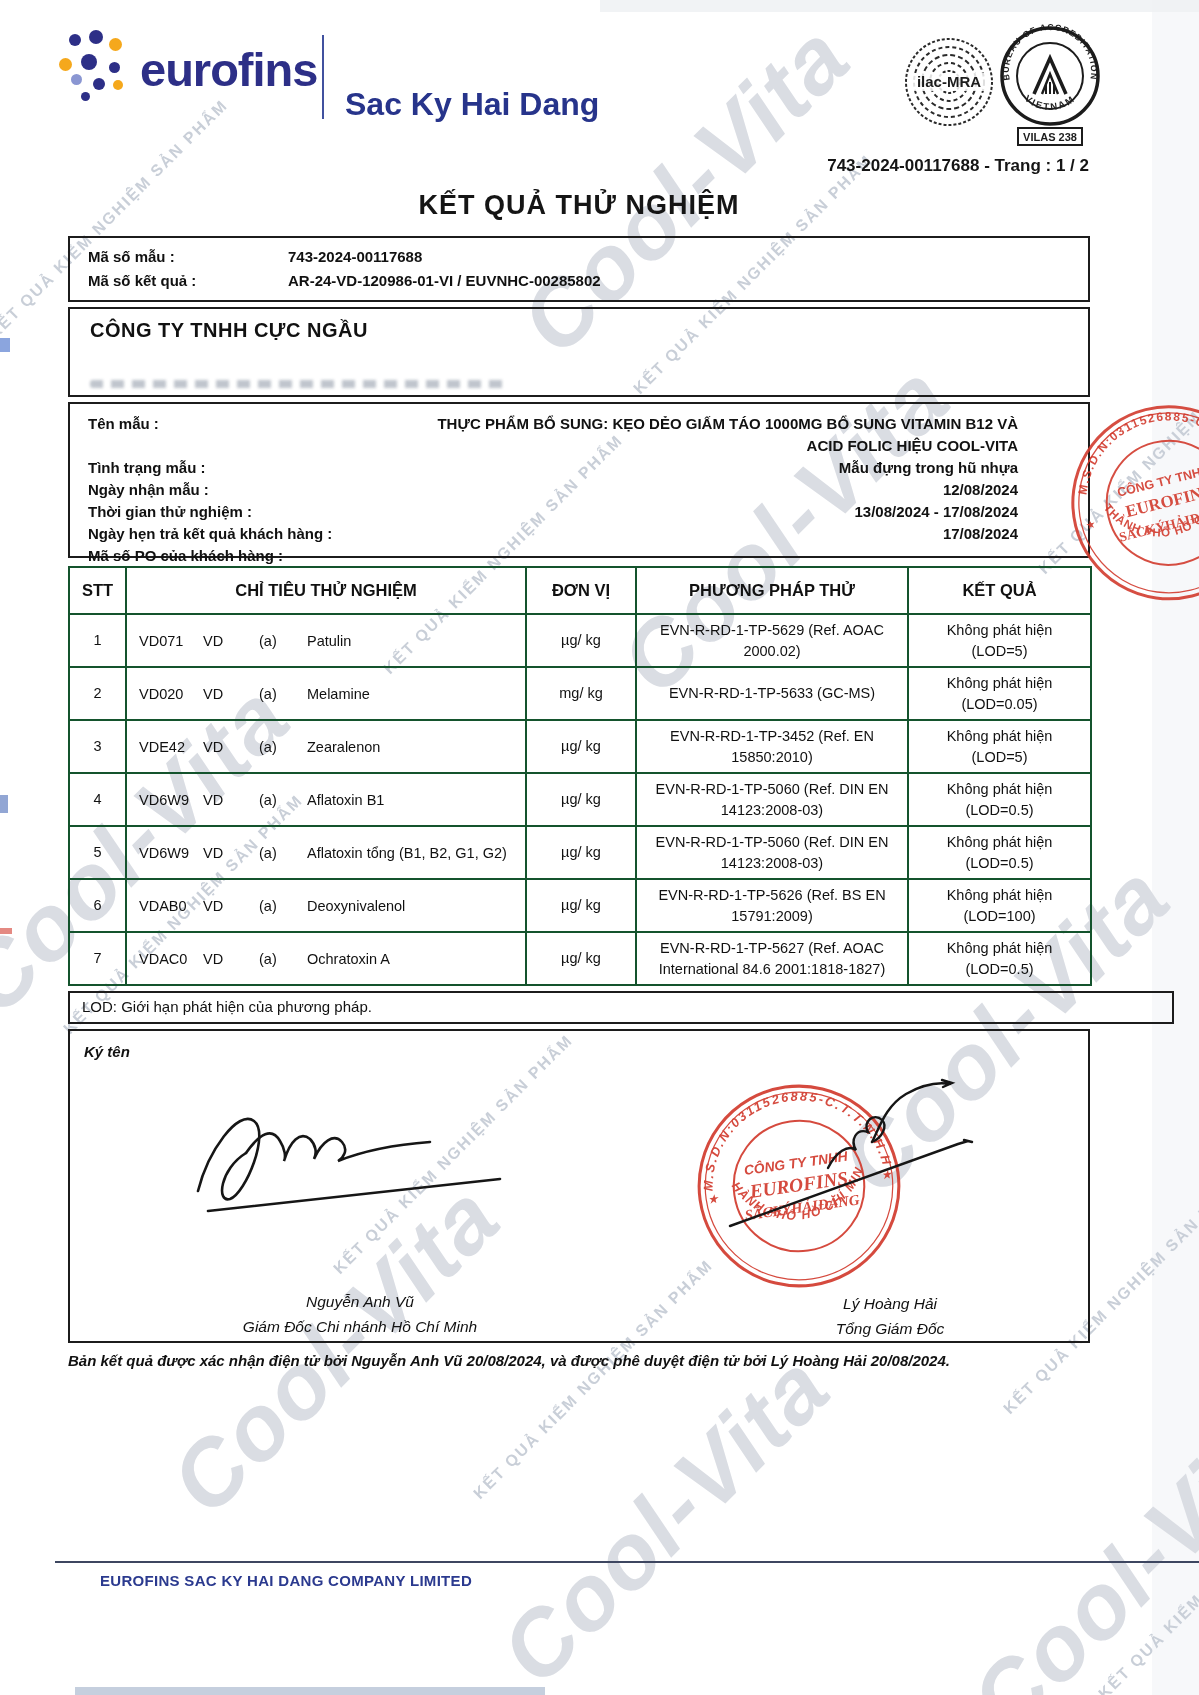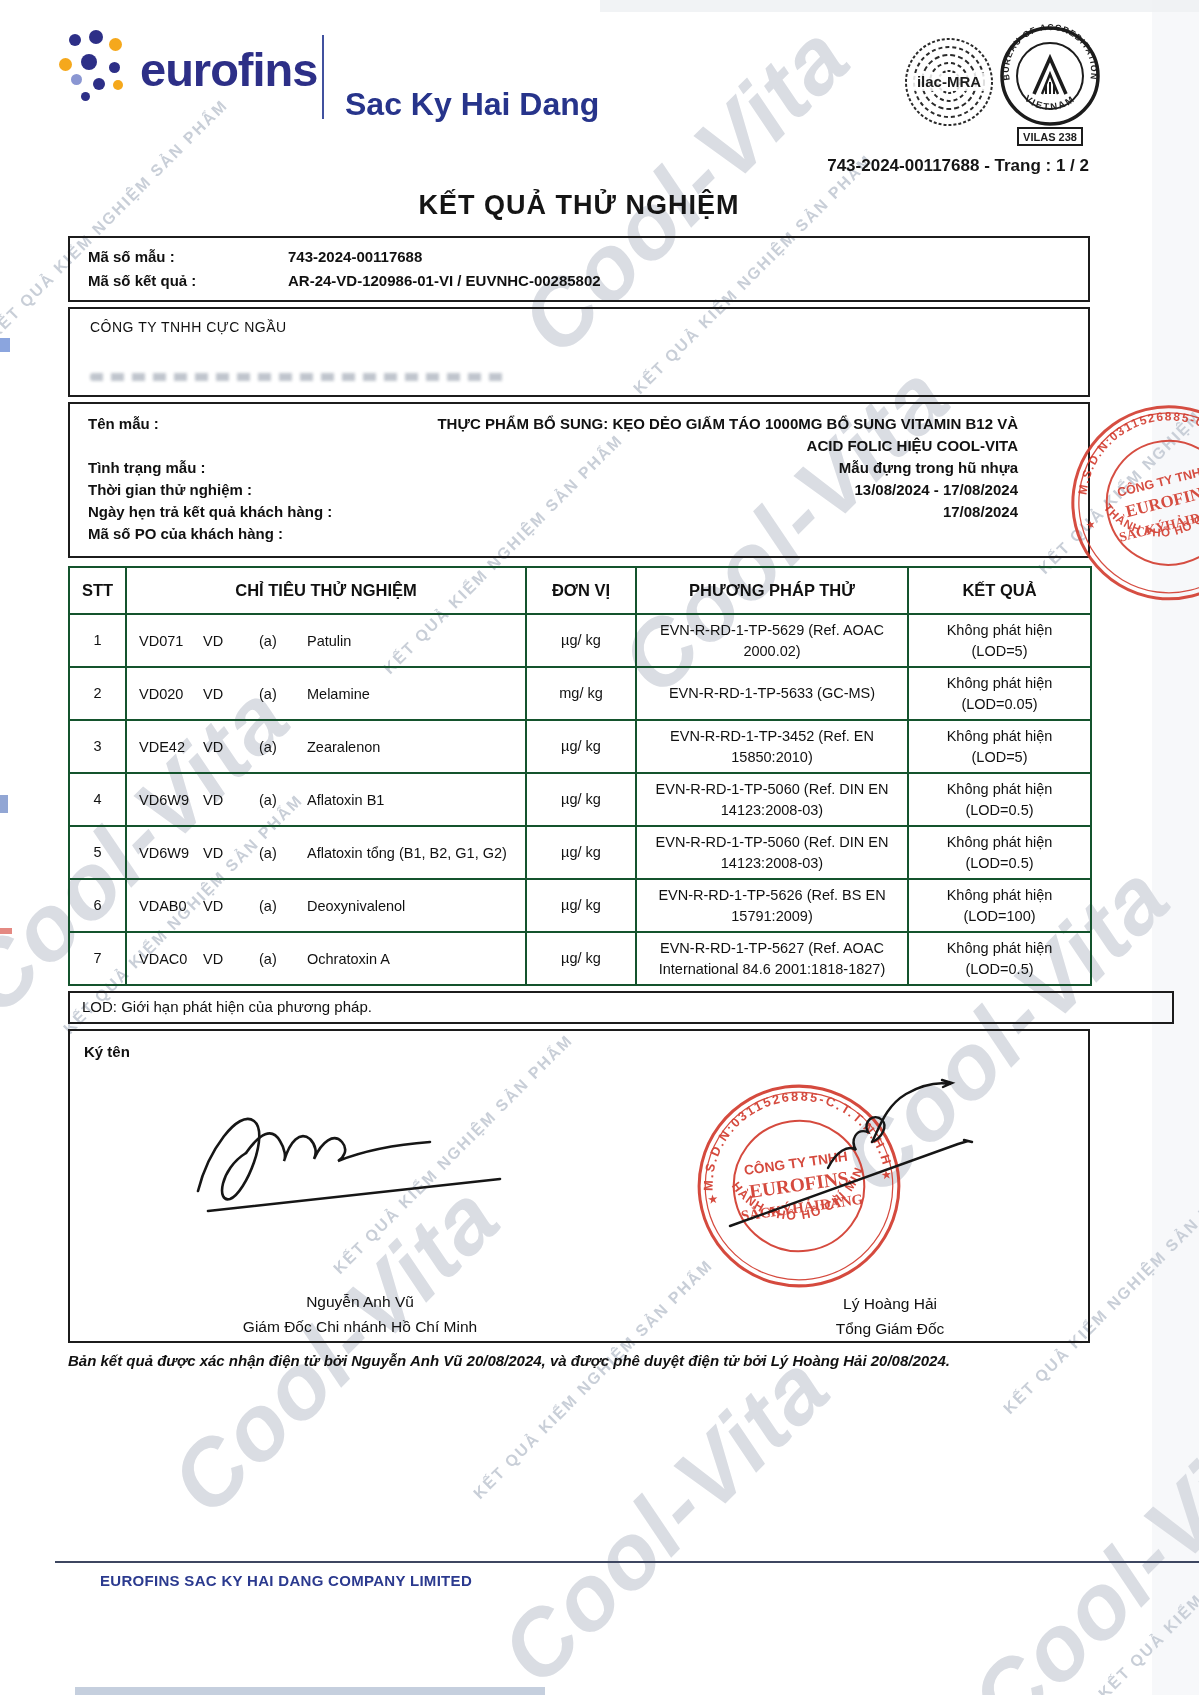--- a/index.html
+++ b/index.html
@@ -18,21 +18,21 @@
   .docnum{font-size:17px;font-weight:bold;color:#151515;}
   .title{font-size:27px;font-weight:bold;letter-spacing:1px;color:#151515;}
   
   .box{position:absolute;left:68px;width:1022px;border:2px solid #1c1c1c;box-sizing:border-box;background:transparent;}
   .metarow{display:flex;line-height:24px;}
   .metarow .lbl{width:200px;font-weight:bold;font-size:15px;}
   .metarow .val{font-weight:bold;font-size:15px;}
   .srow{display:flex;line-height:22px;}
   .srow .lbl{width:310px;font-weight:bold;font-size:15px;flex:none;}
   .srow .val{font-weight:bold;font-size:15px;width:620px;text-align:right;}
-  .company{font-size:14px;font-weight:normal;letter-spacing:.5px;}
+  .company{font-size:20px;font-weight:bold;letter-spacing:.5px;}
   .blurline{height:8px;background:repeating-linear-gradient(90deg,#8d97a5 0 13px,transparent 13px 21px);
             filter:blur(1.6px);opacity:.55;border-radius:3px;}
   
   table.results{border-collapse:collapse;table-layout:fixed;width:1022px;}
   table.results th,table.results td{border:2px solid #14532d;padding:4px 8px;box-sizing:border-box;}
   table.results th{height:47px;font-size:16.5px;font-weight:bold;text-align:center;}
   table.results td{height:53px;font-size:14.5px;vertical-align:middle;}
   td.c{text-align:center;line-height:21px;}
   .namecell{display:flex;align-items:baseline;padding-left:4px;}
   .namecell .code{width:64px;flex:none;}
@@ -154,20 +154,24 @@
   <div class="box" style="top:402px;height:156px;padding:9px 0 0 18px;">
     <div class="srow">
       <span class="lbl">Tên mẫu :</span>
       <span class="val">THỰC PHẨM BỔ SUNG: KẸO DẺO GIẤM TÁO 1000MG BỔ SUNG VITAMIN B12 VÀ ACID FOLIC HIỆU COOL-VITA</span>
     </div>
     <div class="srow">
       <span class="lbl">Tình trạng mẫu :</span>
       <span class="val">Mẫu đựng trong hũ nhựa</span>
     </div>
     <div class="srow">
+      <span class="lbl">Ngày nhận mẫu :</span>
+      <span class="val">12/08/2024</span>
+    </div>
+    <div class="srow">
       <span class="lbl">Thời gian thử nghiệm :</span>
       <span class="val">13/08/2024 - 17/08/2024</span>
     </div>
     <div class="srow">
       <span class="lbl">Ngày hẹn trả kết quả khách hàng :</span>
       <span class="val">17/08/2024</span>
     </div>
     <div class="srow">
       <span class="lbl">Mã số PO của khách hàng :</span>
       <span class="val"></span>
@@ -314,21 +318,21 @@
         <td class="c">Không phát hiện (LOD=0.5)</td>
       </tr>
     </tbody>
       </table>
   </div>
 
   <div class="lodbox" style="top:991px;height:33px;">
     <span>LOD: Giới hạn phát hiện của phương pháp.</span>
   </div>
 
-  <div class="sigbox" style="top:1029px;">
+  <div class="sigbox" style="top:1029px;font-style:italic;">
     <div class="abs ky" style="left:14px;top:12px;">Ký tên</div>
 
     <svg width="330" height="140" viewBox="0 0 330 140" style="position:absolute;left:110px;top:50px;">
       <g fill="none" stroke="#161616" stroke-width="2.6" stroke-linecap="round">
         <path d="M 18,110 C 28,70 58,28 74,40 C 90,52 66,112 50,118 C 36,122 40,88 66,72"></path>
         <path d="M 66,72 C 80,52 92,46 100,60 C 105,68 106,76 104,80 C 110,60 120,50 130,58 C 136,64 137,72 134,78 C 142,60 154,52 162,61 C 169,69 163,77 158,80 C 178,72 210,64 250,61"></path>
         <path d="M 28,130 L 320,98"></path>
       </g>
     </svg>
 

